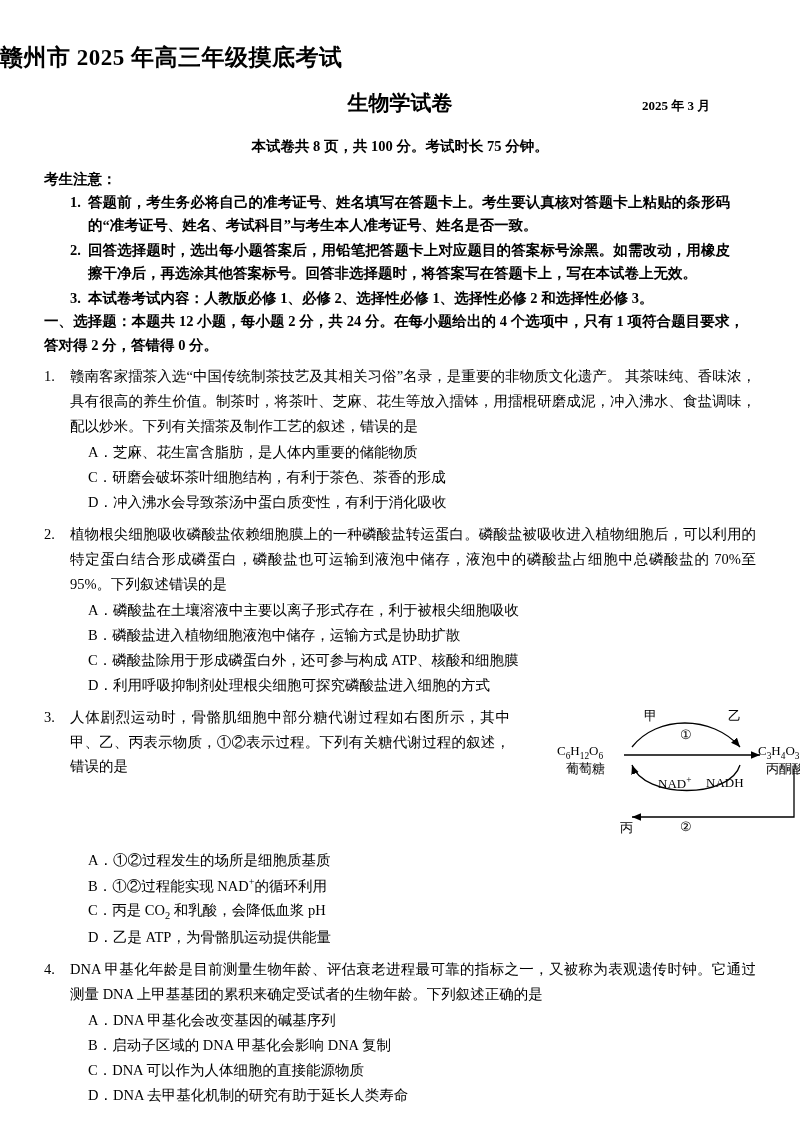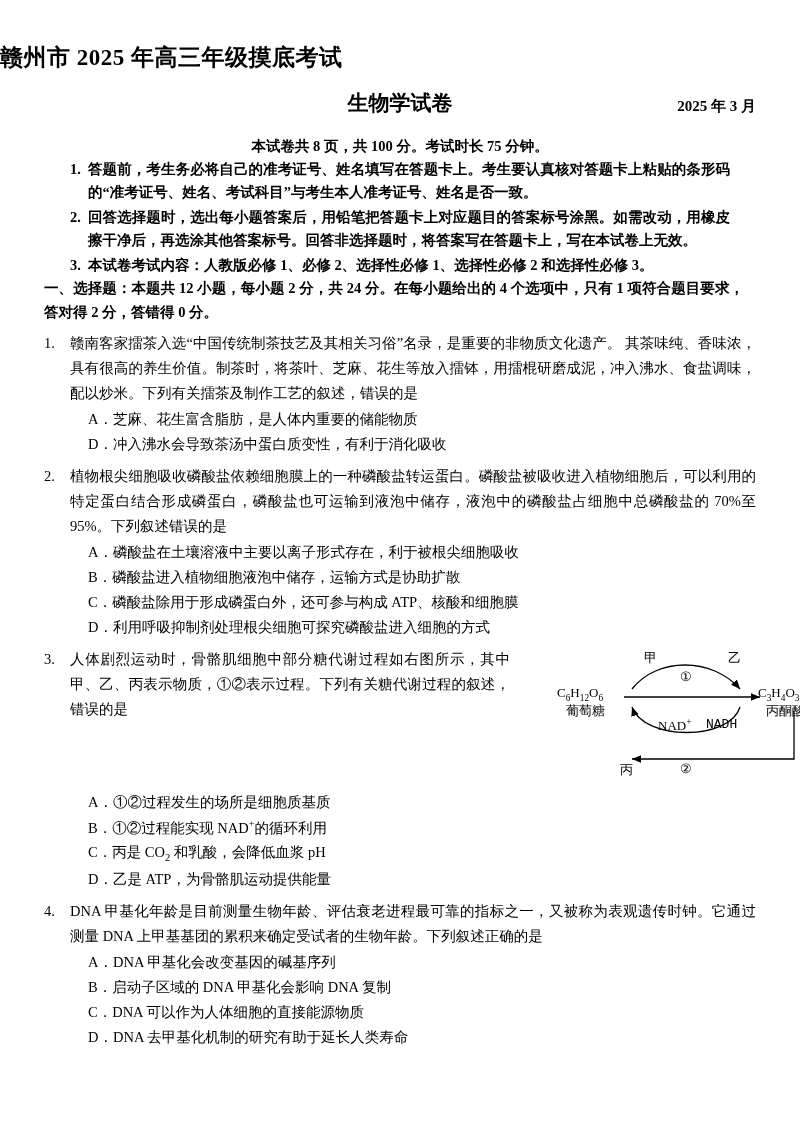--- a/index.html
+++ b/index.html
@@ -32,24 +32,24 @@
     text-align: center;
     font-size: 21px;
     font-weight: bold;
     margin-top: 16px;
     position: relative;
   }
   .date {
     position: absolute;
     right: 0px;
     top: 8px;
-    font-size: 15px;
+    font-size: 13px;
     font-weight: bold;
     width: 160px;
-    text-align: right;
+    text-align: center;
   }
   .subtitle-wrap {
     position: relative;
     width: 712px;
     margin: 0 auto;
   }
   .exam-info {
     text-align: center;
     font-size: 14.5px;
     font-weight: bold;
@@ -153,20 +153,21 @@
 
   <div class="title">赣州市 2025 年高三年级摸底考试</div>
 
   <div class="subtitle-wrap">
     <div class="subtitle">生物学试卷</div>
     <div class="date">2025 年 3 月</div>
   </div>
 
   <div class="exam-info">本试卷共 8 页，共 100 分。考试时长 75 分钟。</div>
 
+  <div class="notice-head">考生注意：</div>
 
   <div class="notice-list">
     <div class="notice-item">
       <div class="notice-num">1.</div>
       <div class="notice-text">答题前，考生务必将自己的准考证号、姓名填写在答题卡上。考生要认真核对答题卡上粘贴的条形码的“准考证号、姓名、考试科目”与考生本人准考证号、姓名是否一致。</div>
     </div>
     <div class="notice-item">
       <div class="notice-num">2.</div>
       <div class="notice-text">回答选择题时，选出每小题答案后，用铅笔把答题卡上对应题目的答案标号涂黑。如需改动，用橡皮擦干净后，再选涂其他答案标号。回答非选择题时，将答案写在答题卡上，写在本试卷上无效。</div>
     </div>
@@ -177,20 +178,21 @@
   </div>
 
   <div class="section-head">一、选择题：本题共 12 小题，每小题 2 分，共 24 分。在每小题给出的 4 个选项中，只有 1 项符合题目要求，答对得 2 分，答错得 0 分。</div>
 
   <div class="q">
     <div class="q-num">1.</div>
     <div class="q-body">
       <div class="q-stem">赣南客家擂茶入选“中国传统制茶技艺及其相关习俗”名录，是重要的非物质文化遗产。 其茶味纯、香味浓，具有很高的养生价值。制茶时，将茶叶、芝麻、花生等放入擂钵，用擂棍研磨成泥，冲入沸水、食盐调味，配以炒米。下列有关擂茶及制作工艺的叙述，错误的是</div>
       <div class="opt-wrap">
         <div class="opt">A．芝麻、花生富含脂肪，是人体内重要的储能物质</div>
+        <div class="opt">C．研磨会破坏茶叶细胞结构，有利于茶色、茶香的形成</div>
         <div class="opt">D．冲入沸水会导致茶汤中蛋白质变性，有利于消化吸收</div>
       </div>
     </div>
   </div>
 
   <div class="q">
     <div class="q-num">2.</div>
     <div class="q-body">
       <div class="q-stem">植物根尖细胞吸收磷酸盐依赖细胞膜上的一种磷酸盐转运蛋白。磷酸盐被吸收进入植物细胞后，可以利用的特定蛋白结合形成磷蛋白，磷酸盐也可运输到液泡中储存，液泡中的磷酸盐占细胞中总磷酸盐的 70%至 95%。下列叙述错误的是</div>
       <div class="opt-wrap">
@@ -227,21 +229,21 @@
               <path d="M232,62 L232,110 L70,110" fill="none" stroke="#000" stroke-width="1.3" marker-end="url(#ah)"></path>
             </svg>
             <span style="left:82px; top:0px;">甲</span>
             <span style="left:166px; top:0px;">乙</span>
             <span style="left:58px; top:112px;">丙</span>
             <span style="left:-5px; top:36px;">C<sub>6</sub>H<sub>12</sub>O<sub>6</sub></span>
             <span style="left:4px; top:53px;">葡萄糖</span>
             <span style="left:196px; top:36px;">C<sub>3</sub>H<sub>4</sub>O<sub>3</sub></span>
             <span style="left:204px; top:53px;">丙酮酸</span>
             <span style="left:52px; top:68px;margin-left:44px;">NAD<sup>+</sup></span>
-            <span style="left:144px; top:68px;font-family:Liberation Mono, monospace;">NADH</span>
+            <span style="left:144px; top:68px;">NADH</span>
             <span style="left:118px; top:20px;">①</span>
             <span style="left:118px; top:112px;">②</span>
           </div>
         </div>
       </div>
       <div class="opt-wrap">
         <div class="opt">A．①②过程发生的场所是细胞质基质</div>
         <div class="opt">B．①②过程能实现 NAD<sup>+</sup>的循环利用</div>
         <div class="opt">C．丙是 CO<sub>2</sub> 和乳酸，会降低血浆 pH</div>
         <div class="opt">D．乙是 ATP，为骨骼肌运动提供能量</div>

